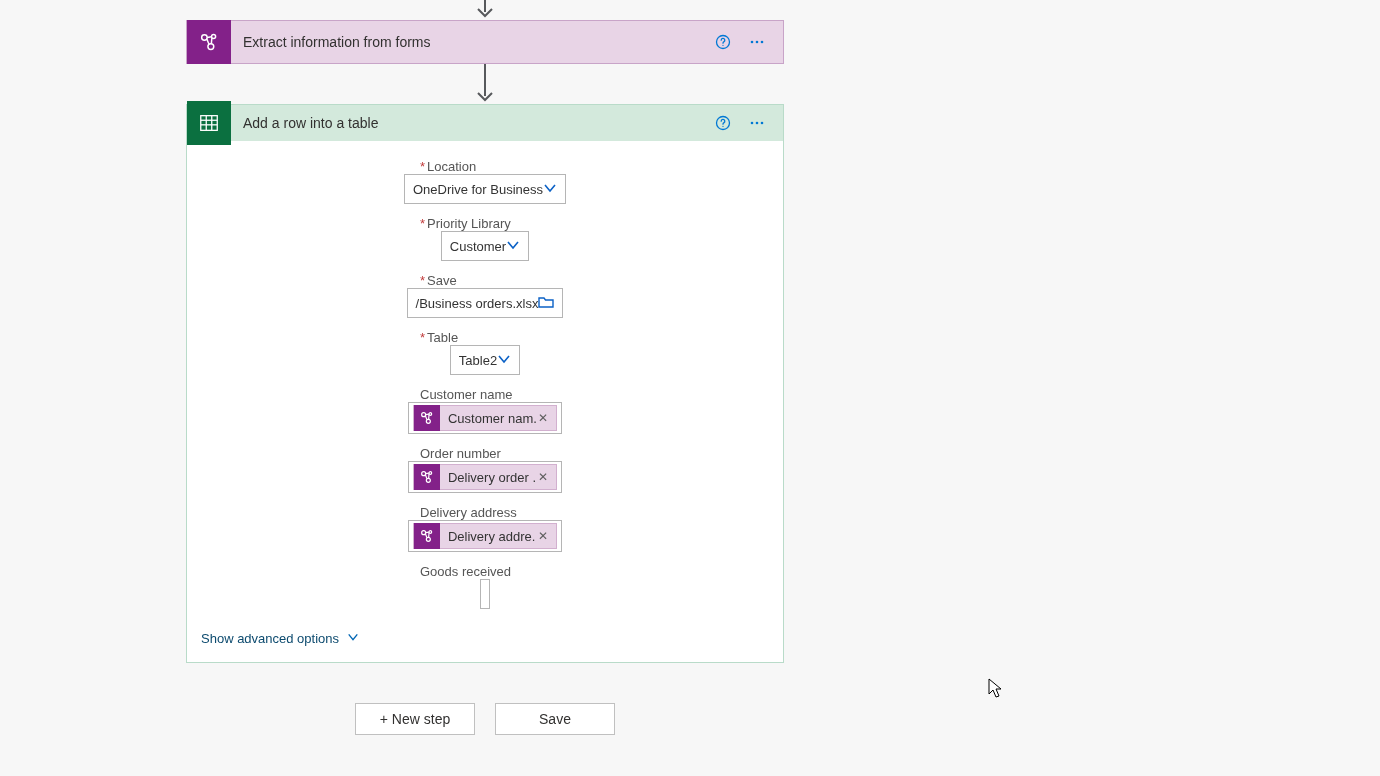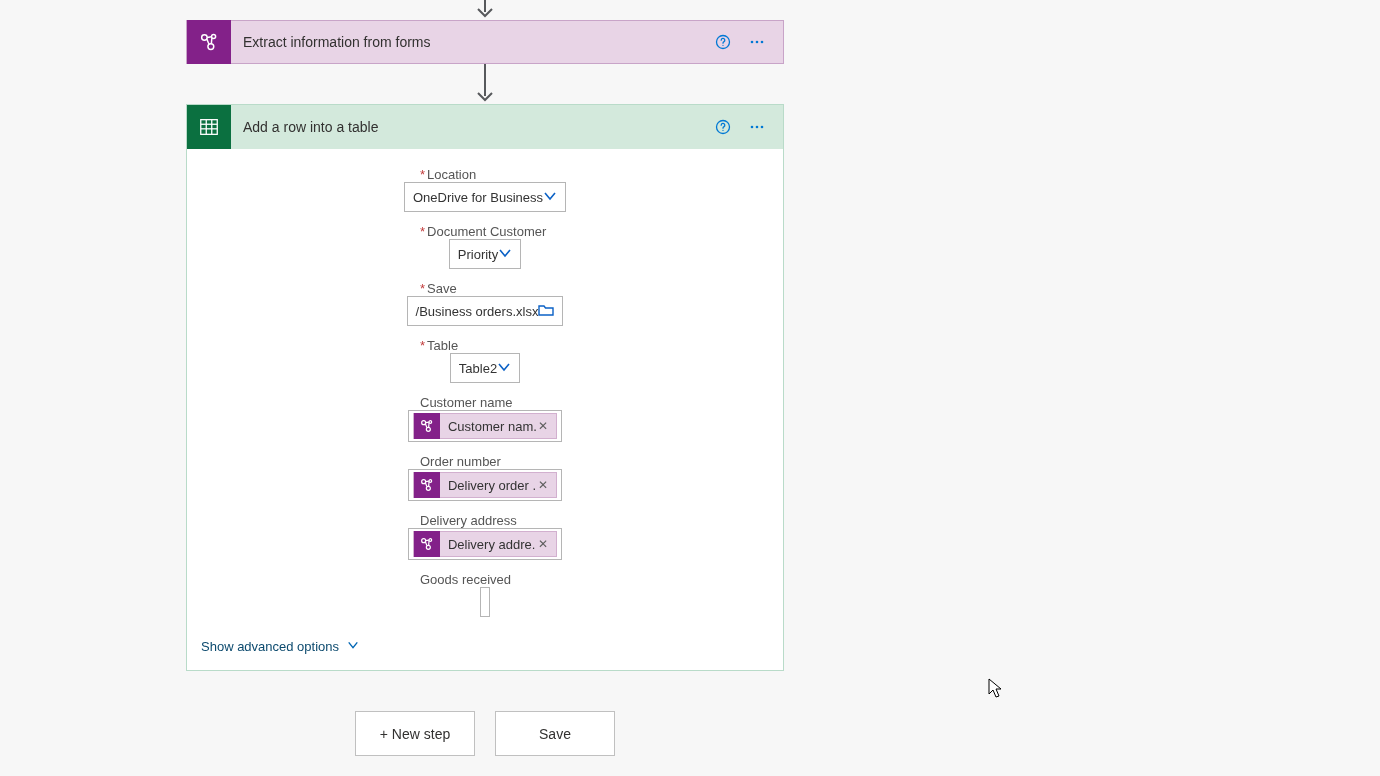--- a/index.html
+++ b/index.html
@@ -56,21 +56,21 @@
 
   
   .card-expanded {
     border: 1px solid #b9dbc9;
     background: #fff;
   }
   .card-expanded .header {
     display: flex;
     align-items: center;
     background: #d3e9dc;
-    height: 44px;
+    height: 36px;
   }
   .card-expanded .header .icon-box {
     width: 44px; height: 44px;
     background: #0b7040;
     display: flex; align-items: center; justify-content: center;
   }
   .card-expanded .header .title {
     flex: 1;
     padding-left: 12px;
     font-size: 14px;
@@ -155,21 +155,21 @@
 
   .footer-row {
     display: flex;
     justify-content: center;
     gap: 20px;
     margin-top: 40px;
   }
   .btn {
     border: 1px solid #c0c0c0;
     background: #fff;
-    height: 45px;
+    height: 32px;
     min-width: 120px;
     padding: 0 20px;
     font-size: 14px;
     color: #323130;
     display: flex;
     align-items: center;
     justify-content: center;
     cursor: pointer;
   }
 
@@ -266,24 +266,24 @@
             <span class="combo-caret">
               <svg width="14" height="14" viewBox="0 0 14 14">
                   <polyline points="2,4 7,10 12,4" fill="none" stroke="#0b61c6" stroke-width="1.6"></polyline>
                 </svg>
             </span>
           </div>
         </div>
       </div>
 
       <div class="row">
-        <div class="label-cell req"><span class="star">*</span><span>Document Customer</span></div>
+        <div class="label-cell req"><span class="star">*</span><span>Priority Library</span></div>
         <div class="control-cell">
           <div class="combo">
-            <span class="combo-text">Priority</span>
+            <span class="combo-text">Customer</span>
             <span class="combo-caret">
               <svg width="14" height="14" viewBox="0 0 14 14">
                   <polyline points="2,4 7,10 12,4" fill="none" stroke="#0b61c6" stroke-width="1.6"></polyline>
                 </svg>
             </span>
           </div>
         </div>
       </div>
 
       <div class="row">

